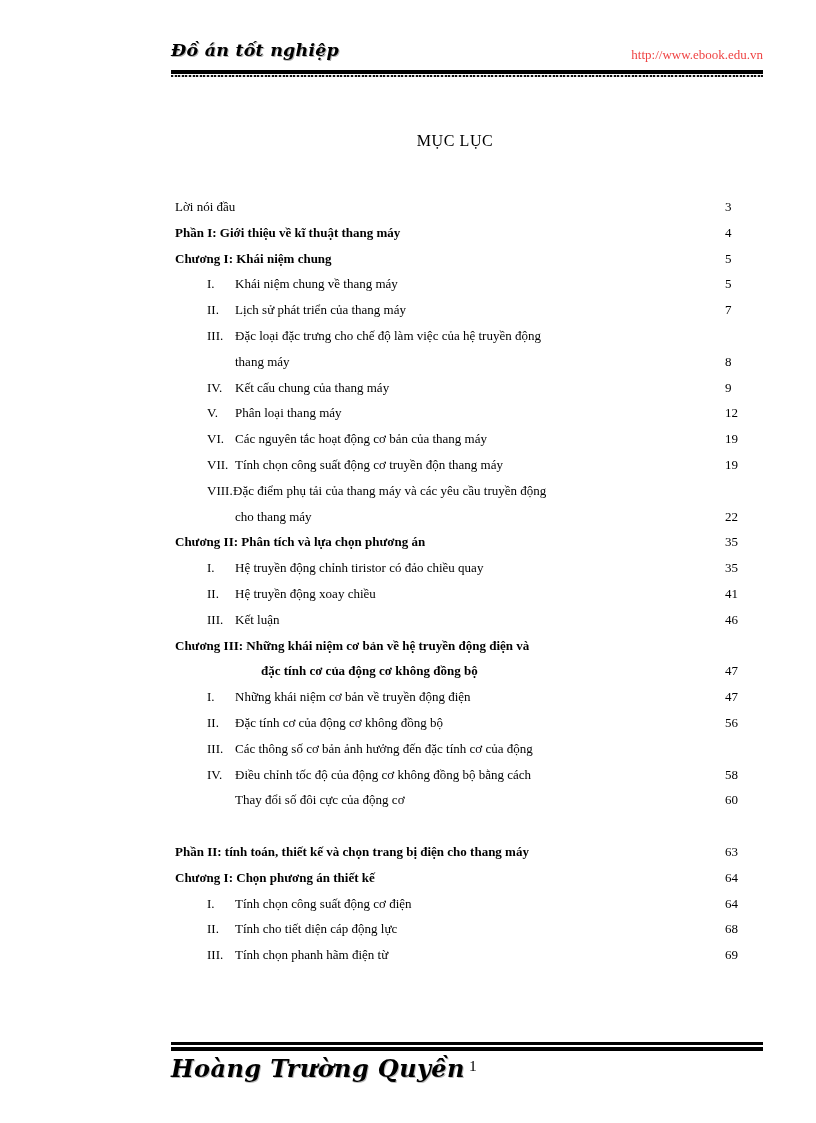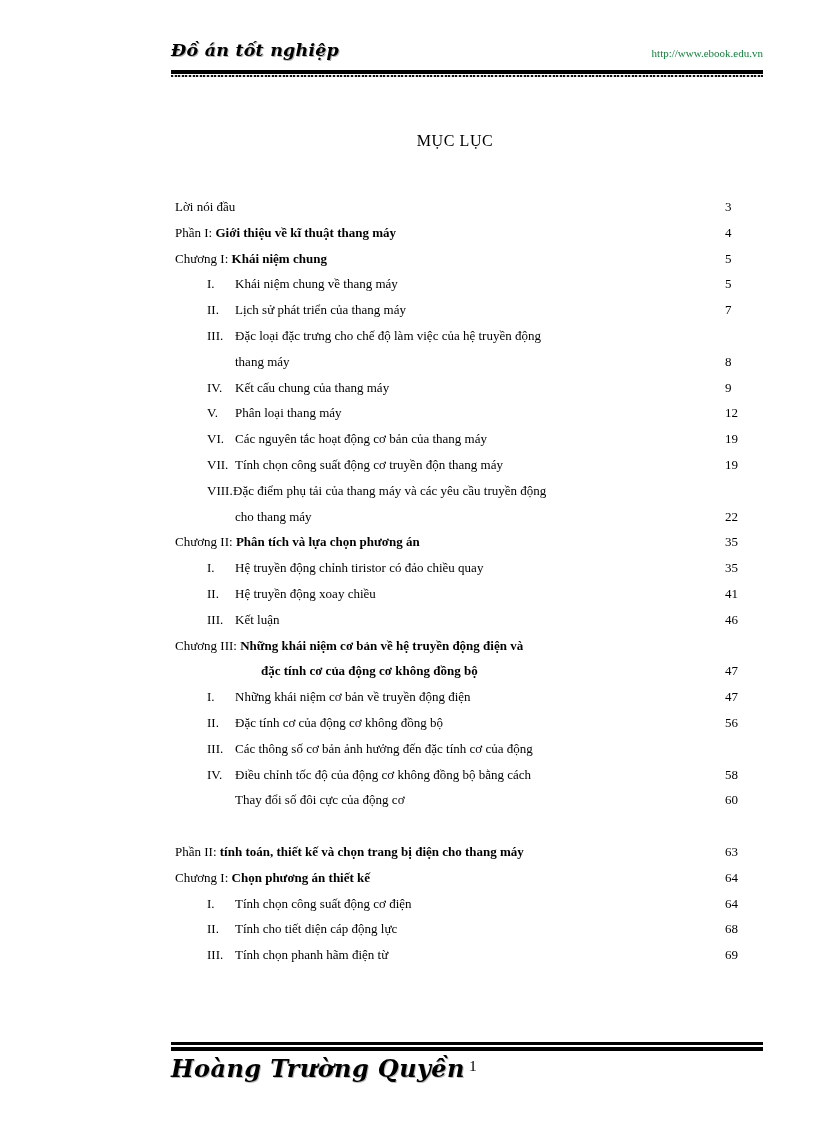--- a/index.html
+++ b/index.html
@@ -39,22 +39,22 @@
     font-size: 17.5px;
     letter-spacing: 0.2px;
     white-space: nowrap;
     text-shadow: 1px 1px 0 rgba(120,120,120,0.55);
   }
   .header-url {
     position: absolute;
     right: 0;
     top: 7px;
     font-family: "Liberation Serif", "DejaVu Serif", serif;
-    font-size: 11px;
-    color: #15803d;
+    font-size: 13px;
+    color: #ef4444;
     white-space: nowrap;
     text-align: right;
   }
   .rule-header {
     position: absolute;
     left: 128px;
     top: 70px;
     width: 592px;
   }
   .rule-header .bar {
@@ -96,21 +96,21 @@
     position: absolute;
     left: 554px;
     top: 0;
     white-space: nowrap;
   }
   
   .entry.lvl-part .body {
     padding-left: 4px;
   }
   .entry.lvl-part .lead {
-    font-weight: normal;
+    font-weight: bold;
   }
   .entry.lvl-part .title {
     font-weight: bold;
   }
   
   .entry.lvl-item .body {
     position: relative;
     padding-left: 36px;
   }
   .entry.lvl-item .roman {

